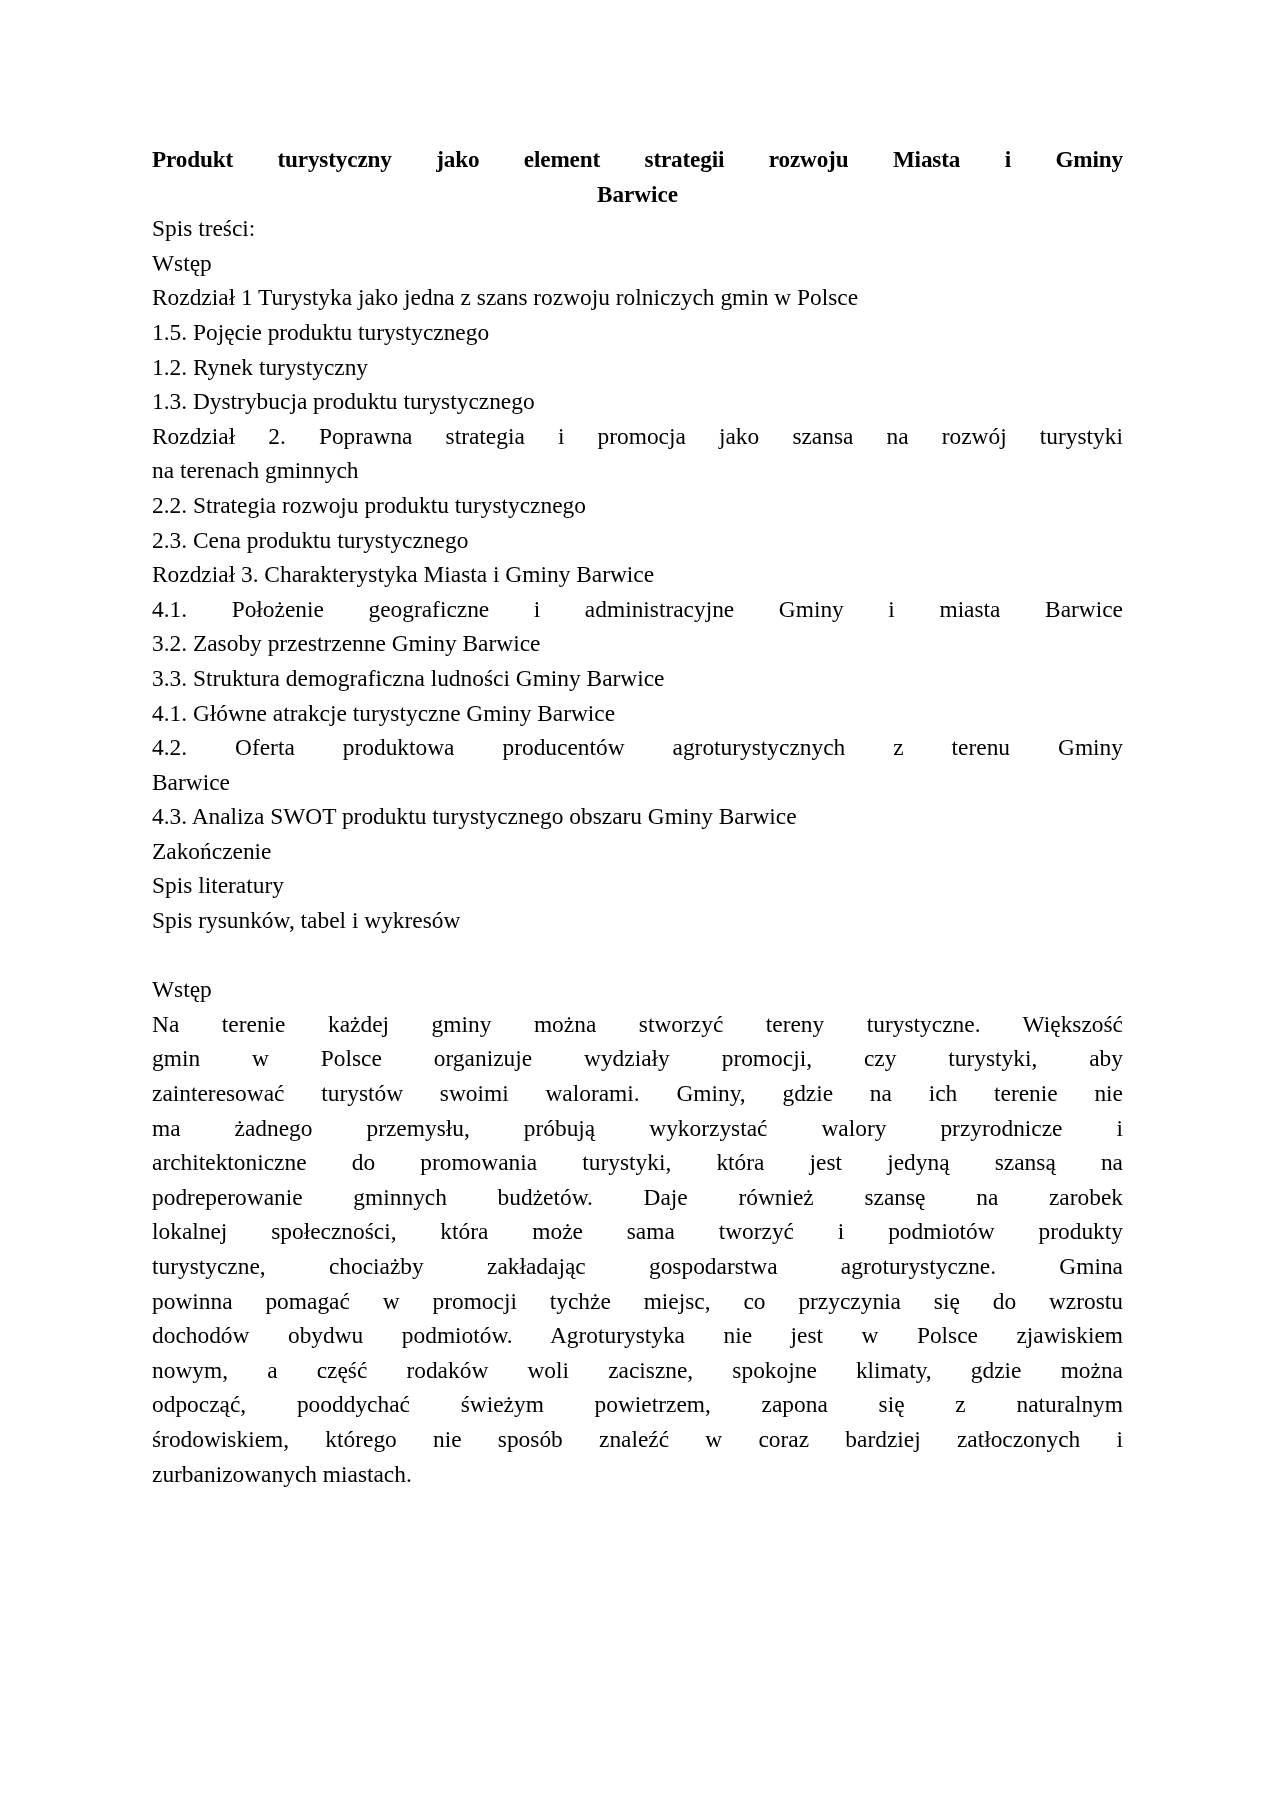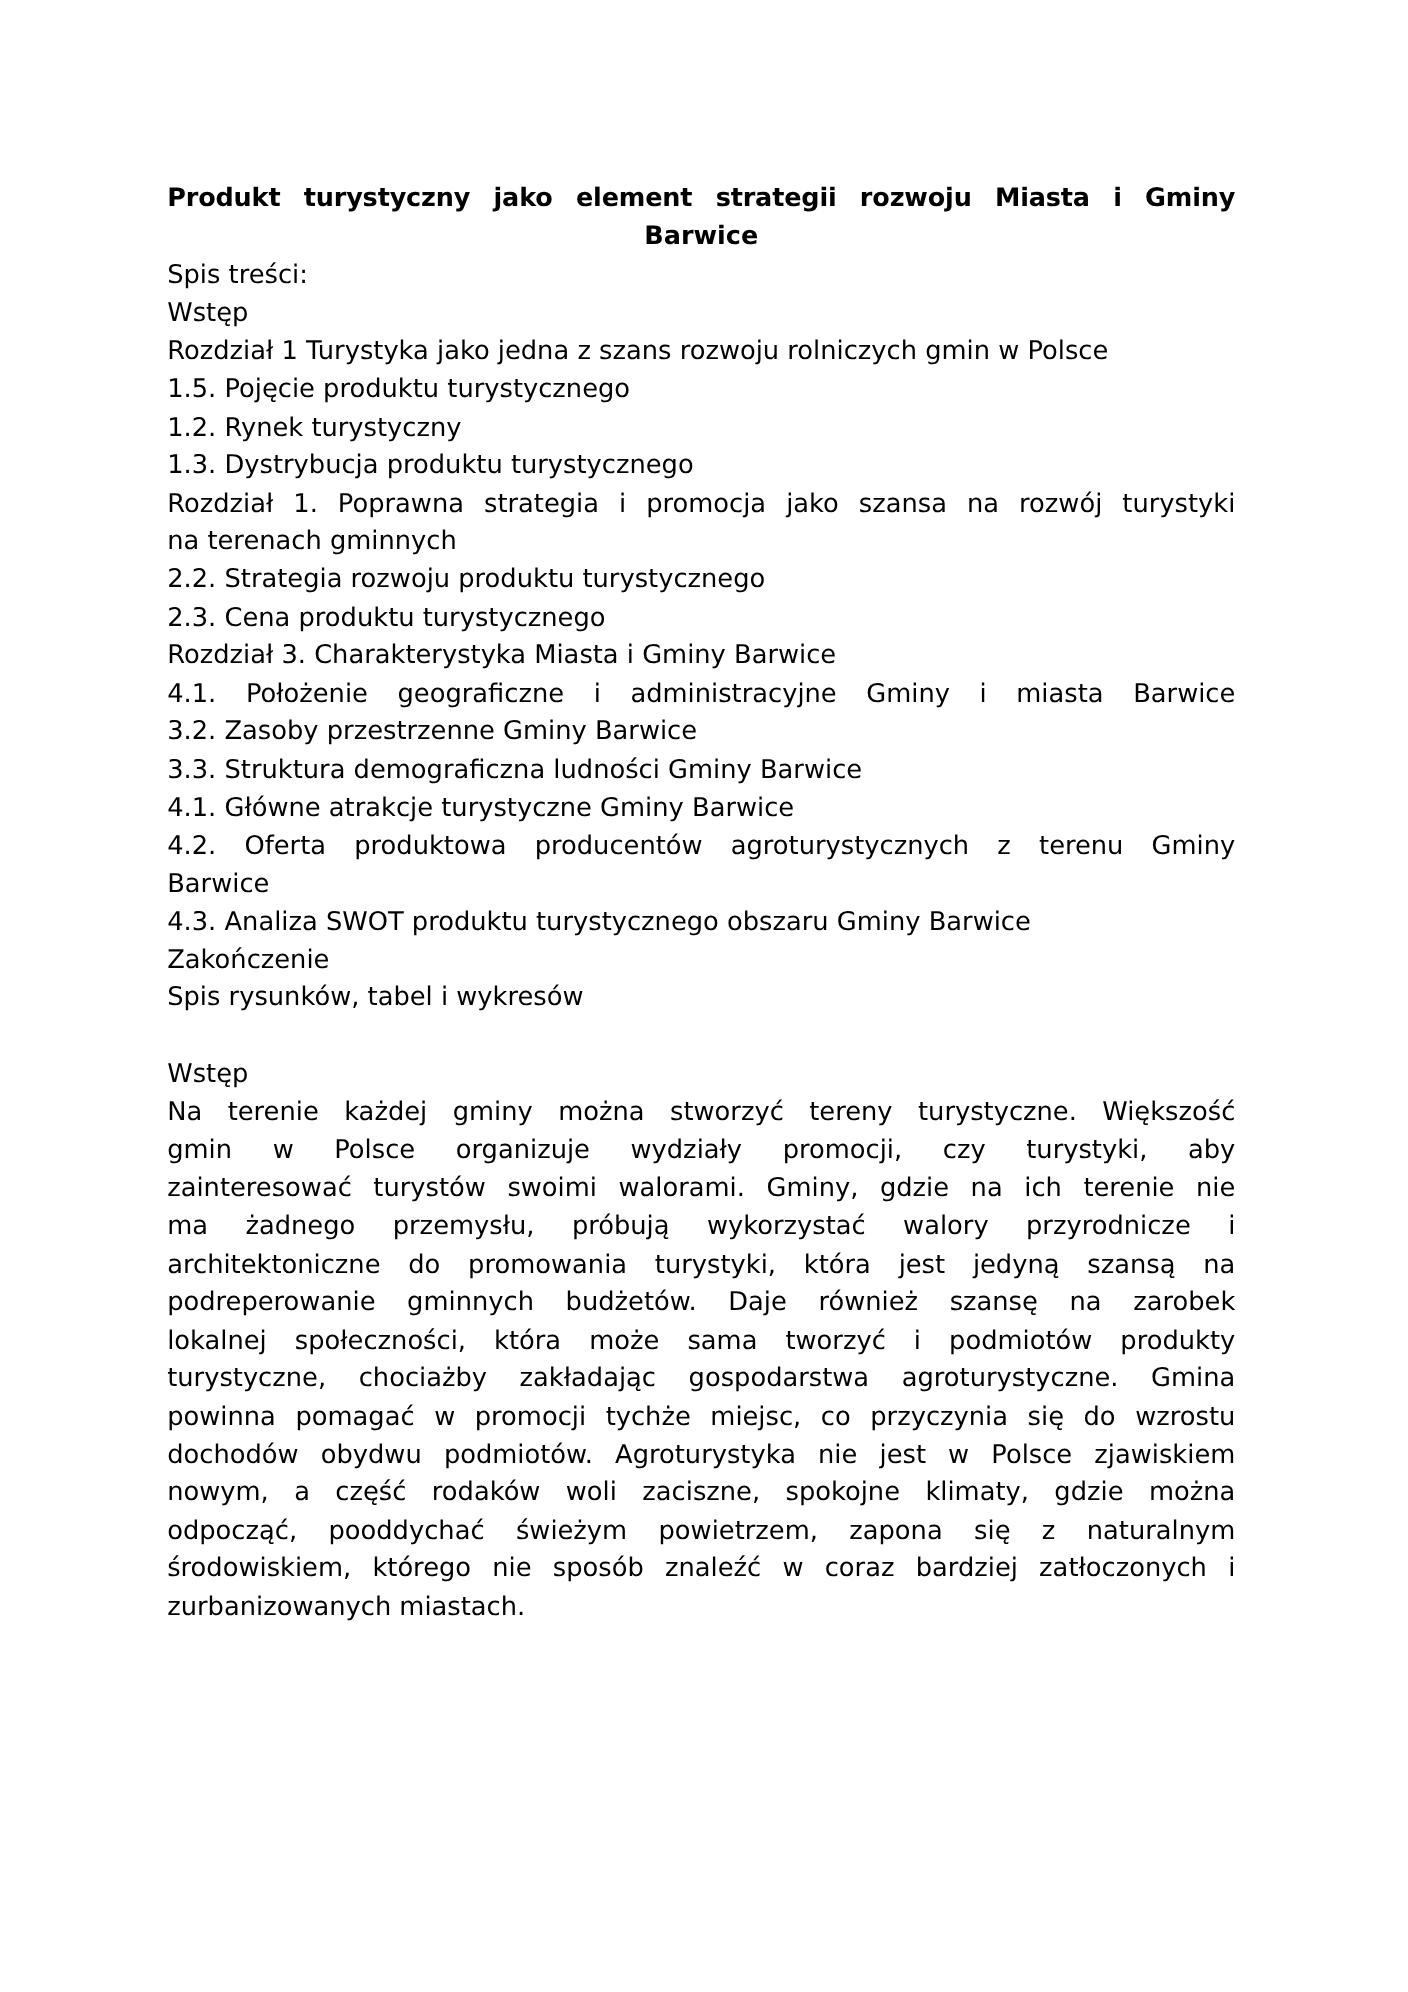--- a/index.html
+++ b/index.html
@@ -11,24 +11,25 @@
     width: 1280px;
     height: 1811px;
     position: relative;
     overflow: hidden;
     font-family: "DejaVu Sans", sans-serif;
     color: #000000;
   }
   .page {
     position: absolute;
     left: 152px;
-    top: 163px;
+    top: 142px;
     width: 971px;
     font-size: 23.4px;
     line-height: 34.6px;
+    font-family: Liberation Serif, serif;
   }
   .line {
     display: block;
     white-space: nowrap;
     height: 34.6px;
   }
   .justify {
     text-align: justify;
     text-align-last: justify;
     white-space: normal;
@@ -56,33 +57,34 @@
   <div class="line title">Barwice</div>
 
   <div class="line">Spis treści:</div>
 
   <div id="toc-list">
       <div class="line toc-item">Wstęp</div>
       <div class="line toc-item">Rozdział 1 Turystyka jako jedna z szans rozwoju rolniczych gmin w Polsce</div>
       <div class="line toc-item">1.5. Pojęcie produktu turystycznego</div>
       <div class="line toc-item">1.2. Rynek turystyczny</div>
       <div class="line toc-item">1.3. Dystrybucja produktu turystycznego</div>
-      <div class="line toc-item justify">Rozdział 1. Poprawna strategia i promocja jako szansa na rozwój turystyki</div>
+      <div class="line toc-item justify">Rozdział 2. Poprawna strategia i promocja jako szansa na rozwój turystyki</div>
       <div class="line toc-item">na terenach gminnych</div>
       <div class="line toc-item">2.2. Strategia rozwoju produktu turystycznego</div>
       <div class="line toc-item">2.3. Cena produktu turystycznego</div>
       <div class="line toc-item">Rozdział 3. Charakterystyka Miasta i Gminy Barwice</div>
       <div class="line toc-item justify">4.1. Położenie geograficzne i administracyjne Gminy i miasta Barwice</div>
       <div class="line toc-item">3.2. Zasoby przestrzenne Gminy Barwice</div>
       <div class="line toc-item">3.3. Struktura demograficzna ludności Gminy Barwice</div>
       <div class="line toc-item">4.1. Główne atrakcje turystyczne Gminy Barwice</div>
       <div class="line toc-item justify">4.2. Oferta produktowa producentów agroturystycznych z terenu Gminy</div>
       <div class="line toc-item">Barwice</div>
       <div class="line toc-item">4.3. Analiza SWOT produktu turystycznego obszaru Gminy Barwice</div>
       <div class="line toc-item">Zakończenie</div>
+      <div class="line toc-item">Spis literatury</div>
       <div class="line toc-item">Spis rysunków, tabel i wykresów</div>
     </div>
 
   <div class="blank"></div>
 
   <div class="line">Wstęp</div>
 
   <div id="intro-body">
       <div>
         <div class="line justify">Na terenie każdej gminy można stworzyć tereny turystyczne. Większość</div>

